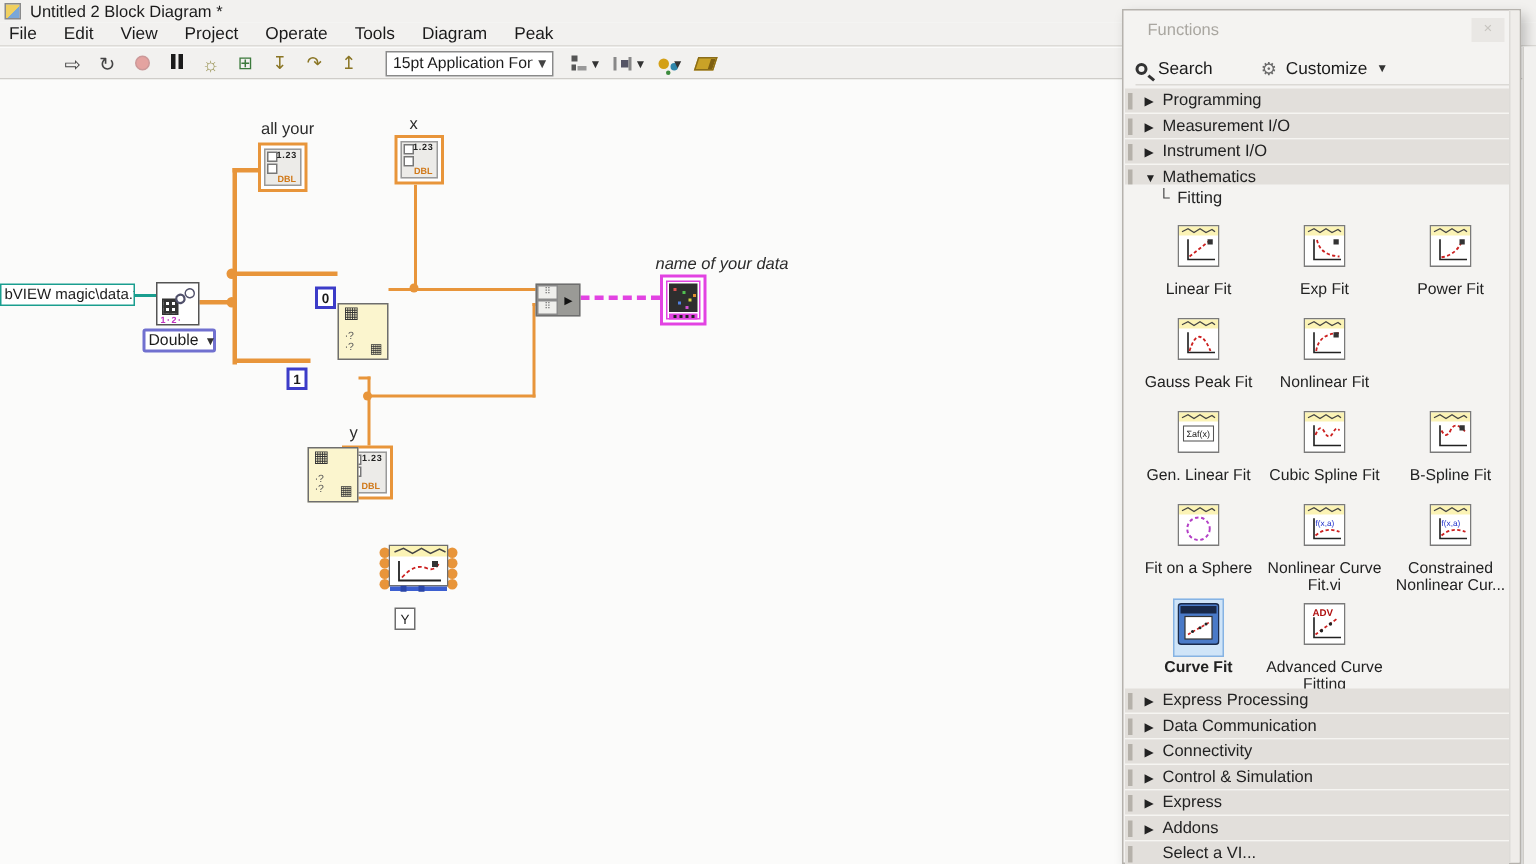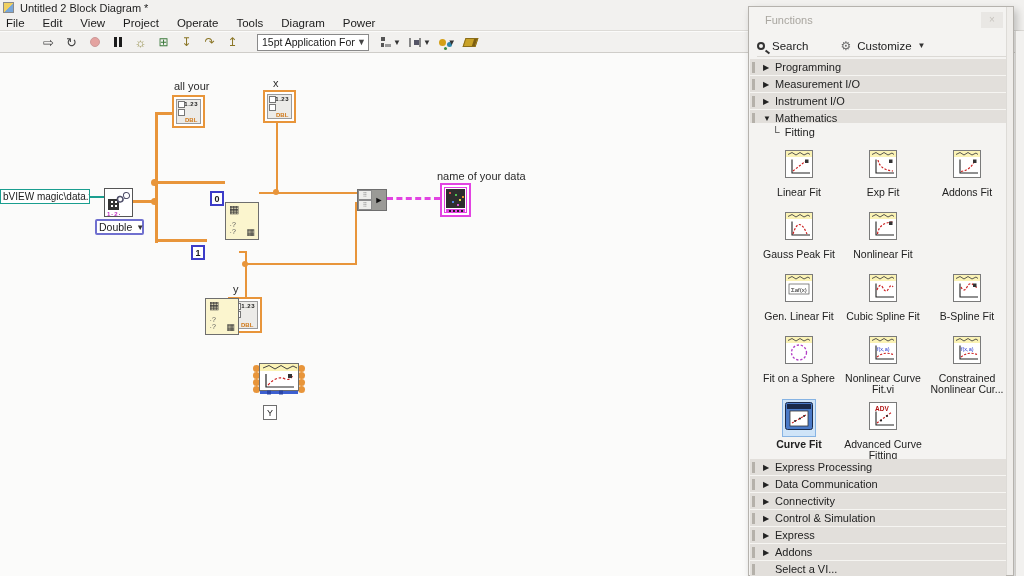--- a/index.html
+++ b/index.html
@@ -112,21 +112,21 @@
   <span>Untitled 2 Block Diagram *</span>
 </div>
 <div class="menubar">
     <span class="menu-item">File</span>
     <span class="menu-item">Edit</span>
     <span class="menu-item">View</span>
     <span class="menu-item">Project</span>
     <span class="menu-item">Operate</span>
     <span class="menu-item">Tools</span>
     <span class="menu-item">Diagram</span>
-    <span class="menu-item">Power</span>
+    <span class="menu-item">Peak</span>
   </div>
 <div class="toolbar">
   <span id="tb-buttons" style="display:flex;gap:6px;">
       <span class="tb-btn">
         <span class="g">⇨</span>
       </span>
       <span class="tb-btn">
         <span class="g">↻</span>
       </span>
       <span class="tb-btn">
@@ -247,21 +247,21 @@
   </div>
   <div class="abs num-const" style="left:191px;top:192px;width:14px;height:15px;">1</div>
 
   <div class="abs bundle" style="left:357px;top:136px;width:30px;height:22px;">
     <span class="cells">
         <i>⠿</i>
         <i>⠿</i>
       </span>
     <span class="out">►</span>
   </div>
-  <div class="abs freelabel" style="left:437px;top:117px;">name of your data</div>
+  <div class="abs freelabel" style="left:437px;top:117px;font-style:italic;">name of your data</div>
   <div class="abs xy-term" style="left:440px;top:130px;width:31px;height:34px;">
     <div class="xy-frame">
       <div class="xy-inner"></div>
       <div class="xy-band"></div>
     </div>
   </div>
 
   <div class="abs" style="left:255px;top:310px;width:48px;height:32px;">
     <span class="ruffle" style="left:-2px;top:2px;"></span>
     <span class="ruffle" style="right:-2px;top:2px;"></span>
@@ -333,21 +333,21 @@
               <path d="M9,10 Q11,20 24,21" stroke="#CC2020" stroke-width="1.2" fill="none" stroke-dasharray="2.2,1.6"></path>
               <rect x="20" y="9.5" width="3.5" height="3.5" fill="#333"></rect>
             </svg></span></span><div class="cap">Exp Fit</div></div>
       <div class="pal-item" style="left: 175px; top: 4px;"><span class="icw"><span><svg width="28" height="28">
               <rect x="0.5" y="0.5" width="27" height="27" fill="#fff" stroke="#7a7a7a"></rect>
               <rect x="1" y="1" width="26" height="6" fill="#FBF3B5"></rect>
               <path d="M3,4.5 L7,2.5 L11,5 L15,2.5 L19,5 L23,3 L25,4.5" stroke="#444" stroke-width="0.9" fill="none"></path>
               <path d="M7,9.5 L7,23 L25,23" stroke="#222" stroke-width="1.1" fill="none"></path>
               <path d="M8,21.5 Q18,20 22,10" stroke="#CC2020" stroke-width="1.2" fill="none" stroke-dasharray="2.2,1.6"></path>
               <rect x="20" y="9.5" width="3.5" height="3.5" fill="#333"></rect>
-            </svg></span></span><div class="cap">Addons Fit</div></div>
+            </svg></span></span><div class="cap">Power Fit</div></div>
       <div class="pal-item" style="left: 7px; top: 66px;"><span class="icw"><span><svg width="28" height="28">
               <rect x="0.5" y="0.5" width="27" height="27" fill="#fff" stroke="#7a7a7a"></rect>
               <rect x="1" y="1" width="26" height="6" fill="#FBF3B5"></rect>
               <path d="M3,4.5 L7,2.5 L11,5 L15,2.5 L19,5 L23,3 L25,4.5" stroke="#444" stroke-width="0.9" fill="none"></path>
               <path d="M7,9.5 L7,23 L25,23" stroke="#222" stroke-width="1.1" fill="none"></path>
               <path d="M8,22 Q14,3 22,22" stroke="#CC2020" stroke-width="1.2" fill="none" stroke-dasharray="2.2,1.6"></path>
             </svg></span></span><div class="cap">Gauss Peak Fit</div></div>
       <div class="pal-item" style="left: 91px; top: 66px;"><span class="icw"><span><svg width="28" height="28">
               <rect x="0.5" y="0.5" width="27" height="27" fill="#fff" stroke="#7a7a7a"></rect>
               <rect x="1" y="1" width="26" height="6" fill="#FBF3B5"></rect>

